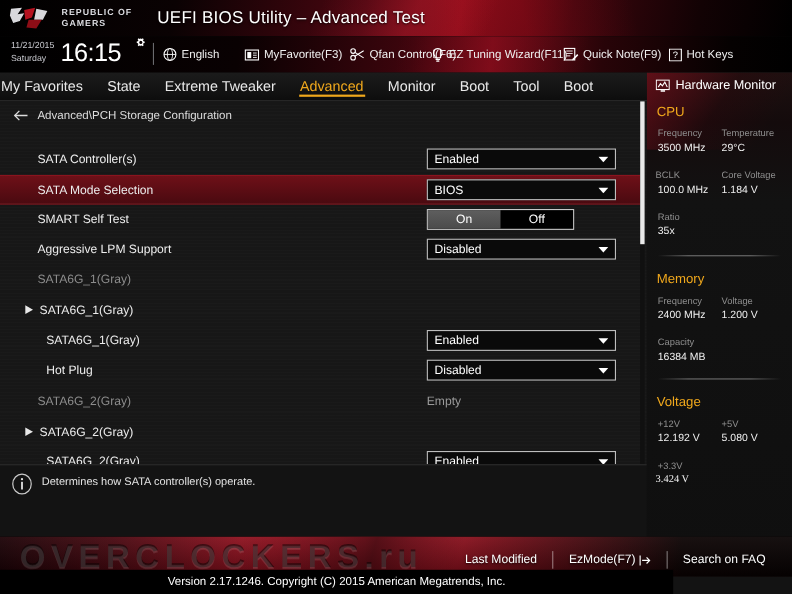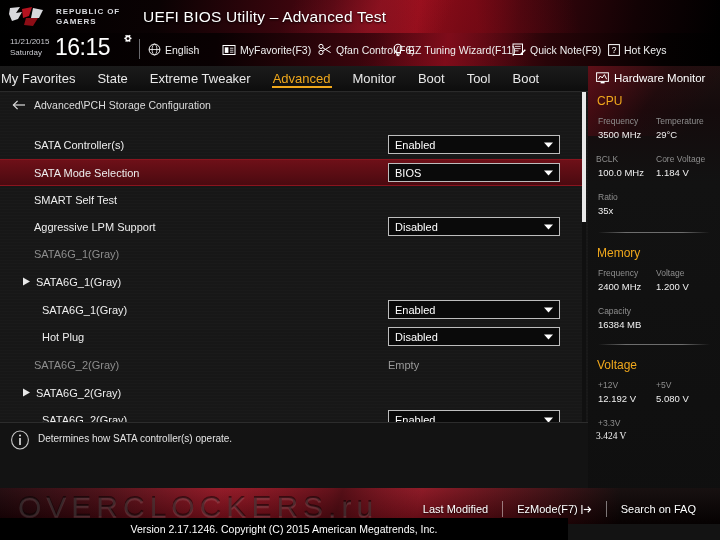--- a/index.html
+++ b/index.html
@@ -210,38 +210,38 @@
     overflow: hidden;
   }
   .redband::after{
     content:""; position:absolute; inset:0;
     background:
       linear-gradient(106deg, rgba(0,0,0,.0) 30%, rgba(0,0,0,.55) 47%, rgba(0,0,0,.0) 58%),
       linear-gradient(180deg, rgba(255,255,255,.06) 0%, rgba(0,0,0,.35) 100%);
   }
   .watermark {
     position: absolute; left: 18px; top: 490px; z-index: 4;
-    font-size: 30px; font-weight: normal; letter-spacing: 5px;
+    font-size: 30px; font-weight: bold; letter-spacing: 5px;
     color: rgba(255,255,255,.045);
     text-shadow: 0 1px 0 rgba(255,255,255,.10), 0 -1px 0 rgba(0,0,0,.5);
     white-space: nowrap; font-family: "Liberation Sans", sans-serif;
   }
   .footlinks {
     position: absolute; right: 0; top: 496px; height: 26px; z-index: 5;
     display: flex; align-items: center; gap: 0; padding-right: 10px;
   }
   .foot-item {
     font-size: 11px; color: #ffffff; padding: 0 14px; white-space: nowrap;
     display: flex; align-items: center; gap: 3px;
     text-shadow: 0 1px 2px rgba(0,0,0,.8);
   }
   .foot-div { width: 1px; height: 16px; background: rgba(255,255,255,.45); }
   .ez-ic { width: 11px; height: 11px; }
   .verbar {
-    position: absolute; left: 0; top: 518px; width: 568px; height: 22px;
+    position: absolute; left: 0; top: 518px; width: 612px; height: 22px;
     background: #000; display: flex; align-items: center; justify-content: center;
     z-index: 6;
   }
   .verbar span { font-size: 10.5px; color: #ffffff; }
 </style>
 </head>
 <body>
 
 <div id="app">
 
@@ -365,20 +365,24 @@
           <span class="row-label" style="left: 34px;">SATA Mode Selection</span>
           <div class="dd">
             <span class="dd-val">BIOS</span>
             <svg viewBox="0 0 9 6" class="dd-arrow">
               <polygon points="0,0.6 9,0.6 4.5,5.6" fill="#ffffff"></polygon>
             </svg>
           </div>
         </div>
         <div class="row" style="top: 68px;">
           <span class="row-label" style="left: 34px;">SMART Self Test</span>
+          <div class="toggle">
+            <div class="seg on">On</div>
+            <div class="seg">Off</div>
+          </div>
         </div>
         <div class="row" style="top: 95px;">
           <span class="row-label" style="left: 34px;">Aggressive LPM Support</span>
           <div class="dd">
             <span class="dd-val">Disabled</span>
             <svg viewBox="0 0 9 6" class="dd-arrow">
               <polygon points="0,0.6 9,0.6 4.5,5.6" fill="#ffffff"></polygon>
             </svg>
           </div>
         </div>

